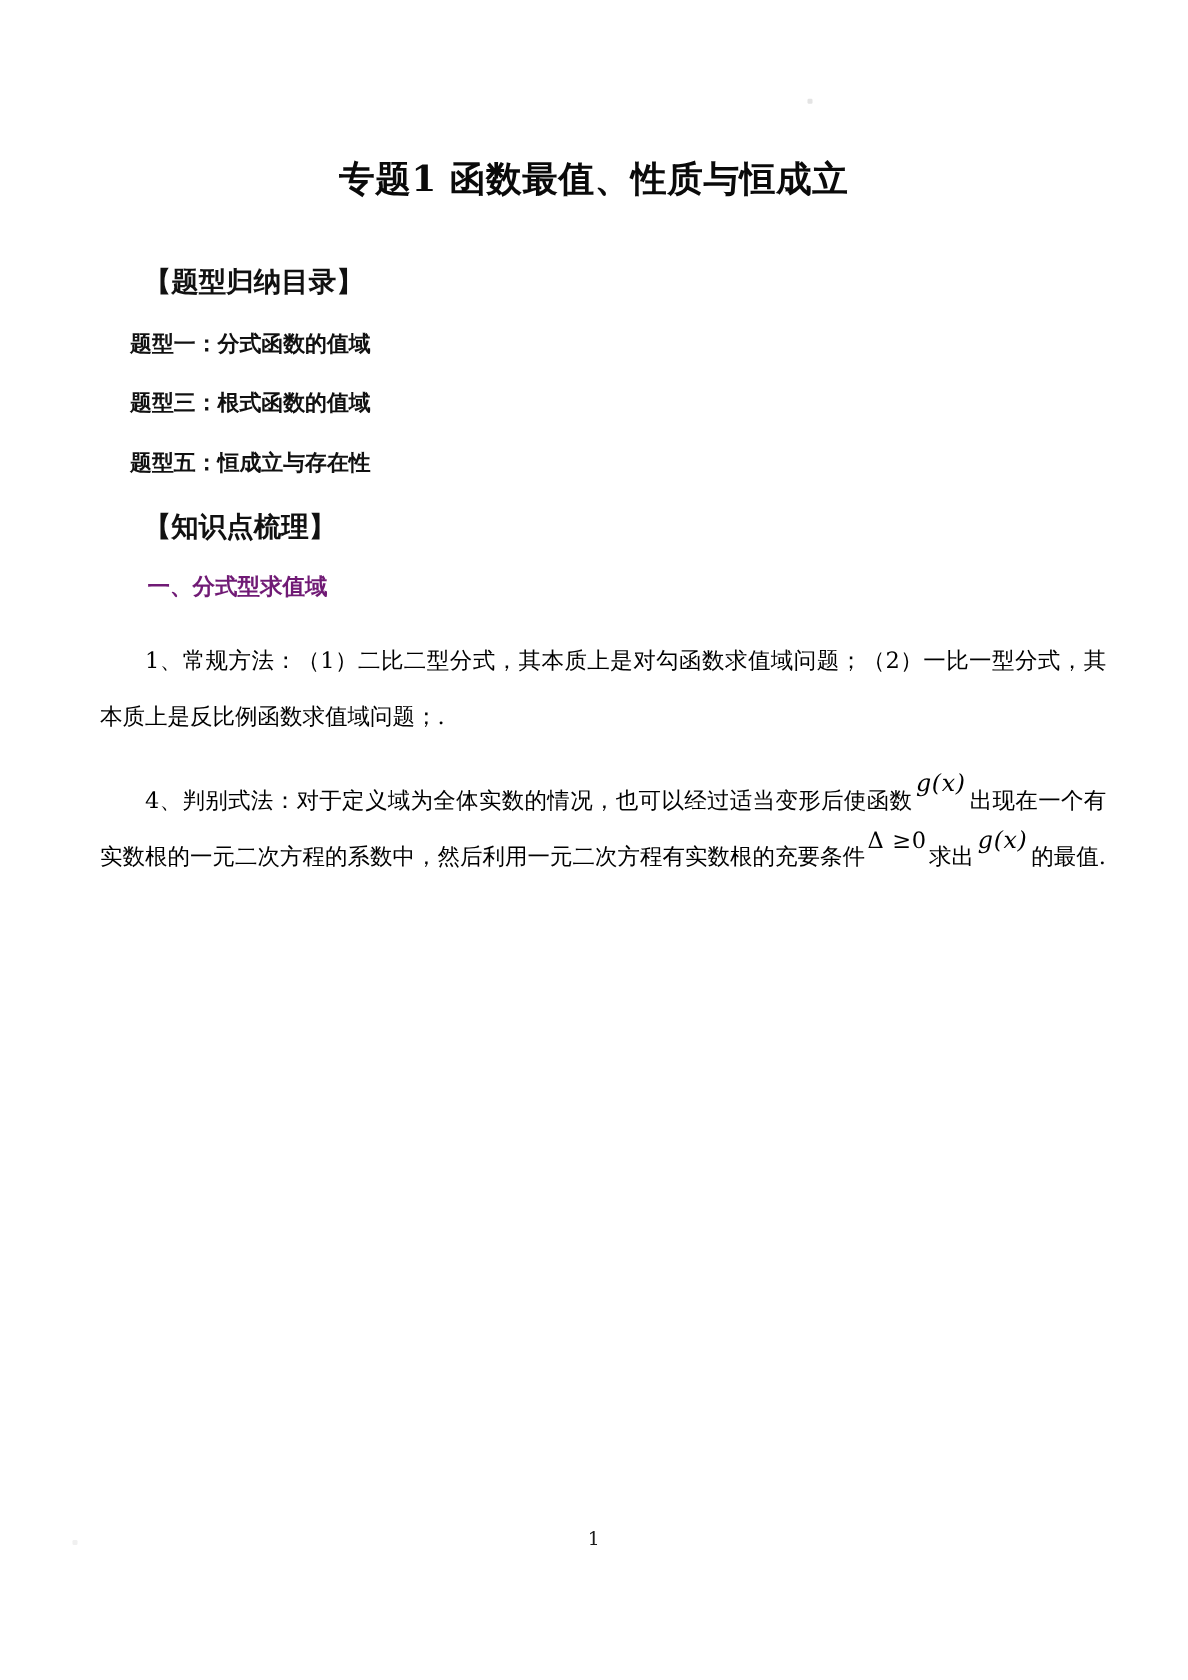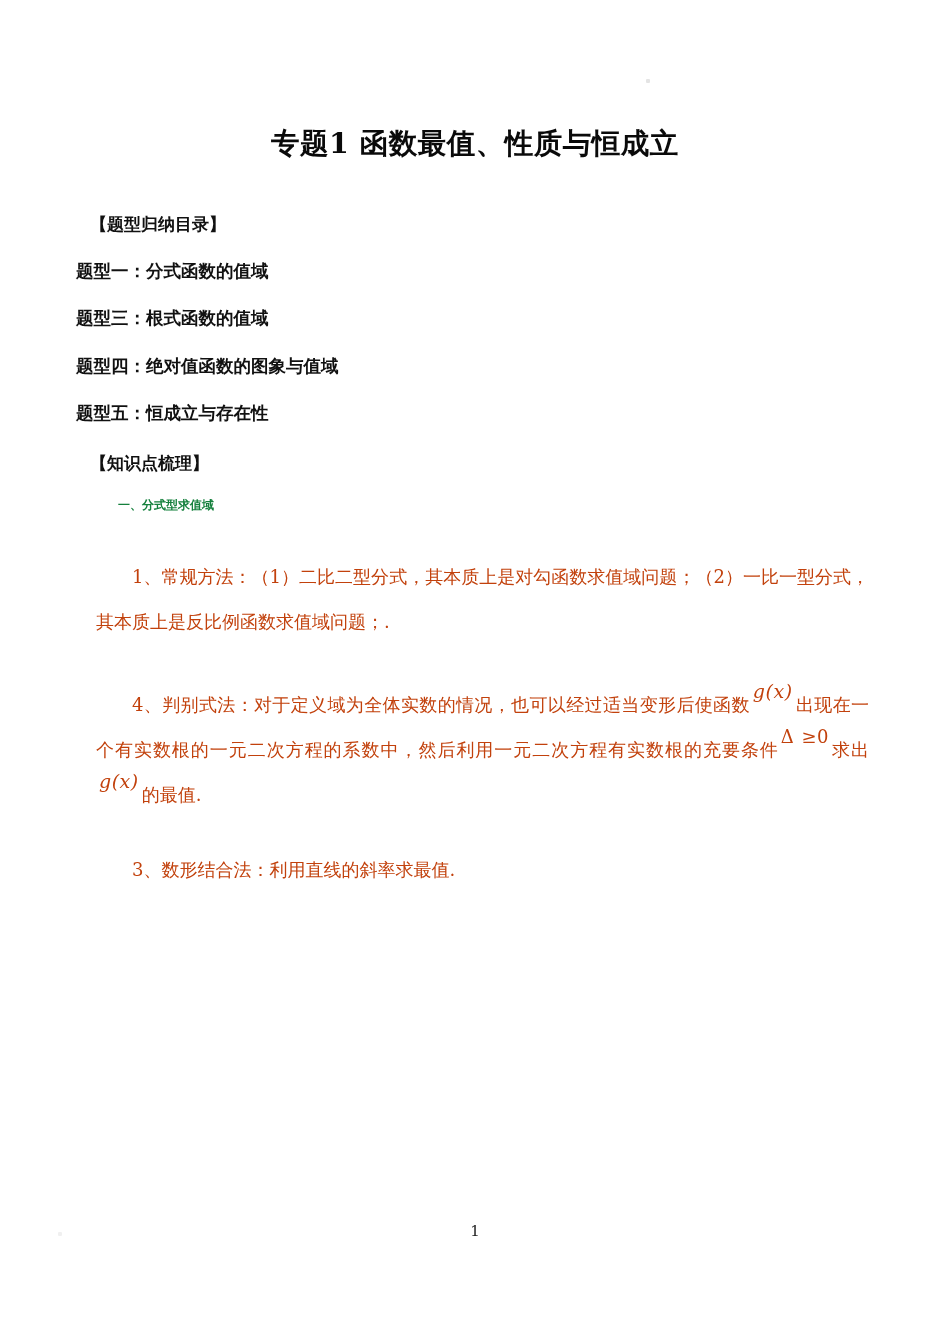--- a/index.html
+++ b/index.html
@@ -57,58 +57,58 @@
     letter-spacing: 0.5px;
     margin: 0;
     padding-top: 126px;
     line-height: 1.25;
     color: #0a0a0a;
   }
 
   .section-head {
     font-family: "DejaVu Sans", "Liberation Sans", sans-serif;
     font-weight: bold;
-    font-size: 17px;
+    font-size: 22px;
     line-height: 1.0;
     color: #111111;
     margin: 0;
-    padding-left: 90px;
+    padding-left: 115px;
   }
   .catalog-head { padding-top: 54px; }
   .knowledge-head { padding-top: 32px; }
 
   .toc-item {
     font-family: "DejaVu Sans", "Liberation Sans", sans-serif;
     font-weight: bold;
     font-size: 17.5px;
     line-height: 1.0;
     color: #111111;
     margin: 0;
-    padding-left: 76px;
+    padding-left: 104px;
     padding-top: 30px;
   }
   .toc-item:first-of-type { padding-top: 32px; }
 
   .sub-head {
     font-family: "DejaVu Sans", "Liberation Sans", sans-serif;
     font-weight: bold;
-    font-size: 12px;
+    font-size: 18px;
     line-height: 1.0;
-    color: #15803d;
+    color: #701a75;
     margin: 0;
     padding-left: 118px;
     padding-top: 27px;
   }
 
   .body-par {
     font-family: "DejaVu Serif", "Liberation Serif", serif;
     font-size: 18px;
     line-height: 45px;
-    color: #c2410c;
-    margin: 16px;
+    color: #000000;
+    margin: 0;
     padding: 0 65px 0 80px;
     text-align: justify;
     text-justify: inter-ideograph;
     text-indent: 36px;
   }
   .par-gap-1 { padding-top: 27px; }
   .par-gap-2 { padding-top: 22px; }
   .par-gap-3 { padding-top: 14px; }
 
   
@@ -153,33 +153,31 @@
   <div class="speck-bl"></div>
 
   <div class="content">
 
     <h1 class="doc-title">专题1 函数最值、性质与恒成立</h1>
 
     <p class="section-head catalog-head">【题型归纳目录】</p>
 
     <p class="toc-item">题型一：分式函数的值域</p>
     <p class="toc-item">题型三：根式函数的值域</p>
-    <p class="toc-item">题型四：绝对值函数的图象与值域</p>
     <p class="toc-item">题型五：恒成立与存在性</p>
 
     <p class="section-head knowledge-head">【知识点梳理】</p>
 
     <p class="sub-head">一、分式型求值域</p>
 
     <p class="body-par par-gap-1">1、常规方法：（1）二比二型分式，其本质上是对勾函数求值域问题；（2）一比一型分式，其本质上是反比例函数求值域问题；.</p>
 
     <p class="body-par par-gap-2">
       <span>4、判别式法：对于定义域为全体实数的情况，也可以经过适当变形后使函数</span><span class="mathi">g(x)</span><span>出现在一个有实数根的一元二次方程的系数中，然后利用一元二次方程有实数根的充要条件</span><span class="mathu">Δ ≥0</span><span>求出</span><span class="mathi">g(x)</span><span>的最值.</span>
     </p>
 
-    <p class="body-par par-gap-3">3、数形结合法：利用直线的斜率求最值.</p>
 
 
   </div>
 
   <div class="page-number">1</div>
 
 </div>
 
 </body></html>

